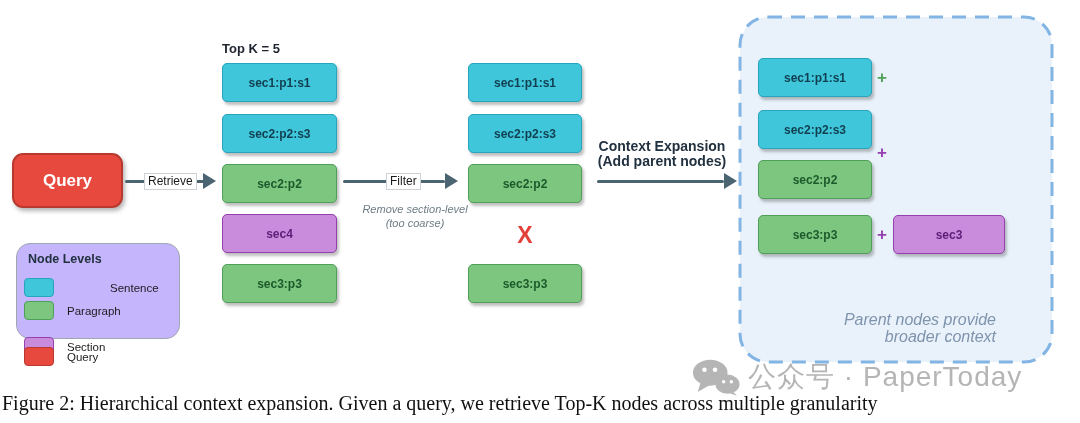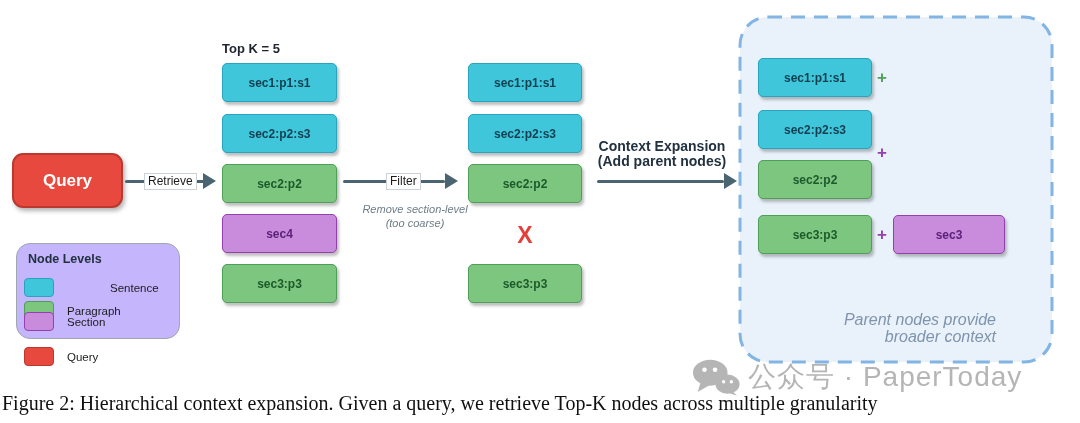--- a/index.html
+++ b/index.html
@@ -123,21 +123,21 @@
 <div class="legend">
   <div class="legend-title">Node Levels</div>
   <div class="legend-item" style="top:34px;gap:43px;">
     <span class="swatch" style="background:var(--sentence-fill);border-color:var(--sentence-border);"></span>
     <span class="legend-label">Sentence</span>
   </div>
   <div class="legend-item" style="top:57px;">
     <span class="swatch" style="background:var(--paragraph-fill);border-color:var(--paragraph-border);"></span>
     <span class="legend-label">Paragraph</span>
   </div>
-  <div class="legend-item" style="top:68px;">
+  <div class="legend-item" style="top:93px;">
     <span class="swatch" style="background:var(--section-fill);border-color:var(--section-border);"></span>
     <span class="legend-label">Section</span>
   </div>
   <div class="legend-item" style="top:103px;">
     <span class="swatch" style="background:var(--query-fill);border-color:var(--query-border);"></span>
     <span class="legend-label">Query</span>
   </div>
 </div>
 
 <div class="watermark">

